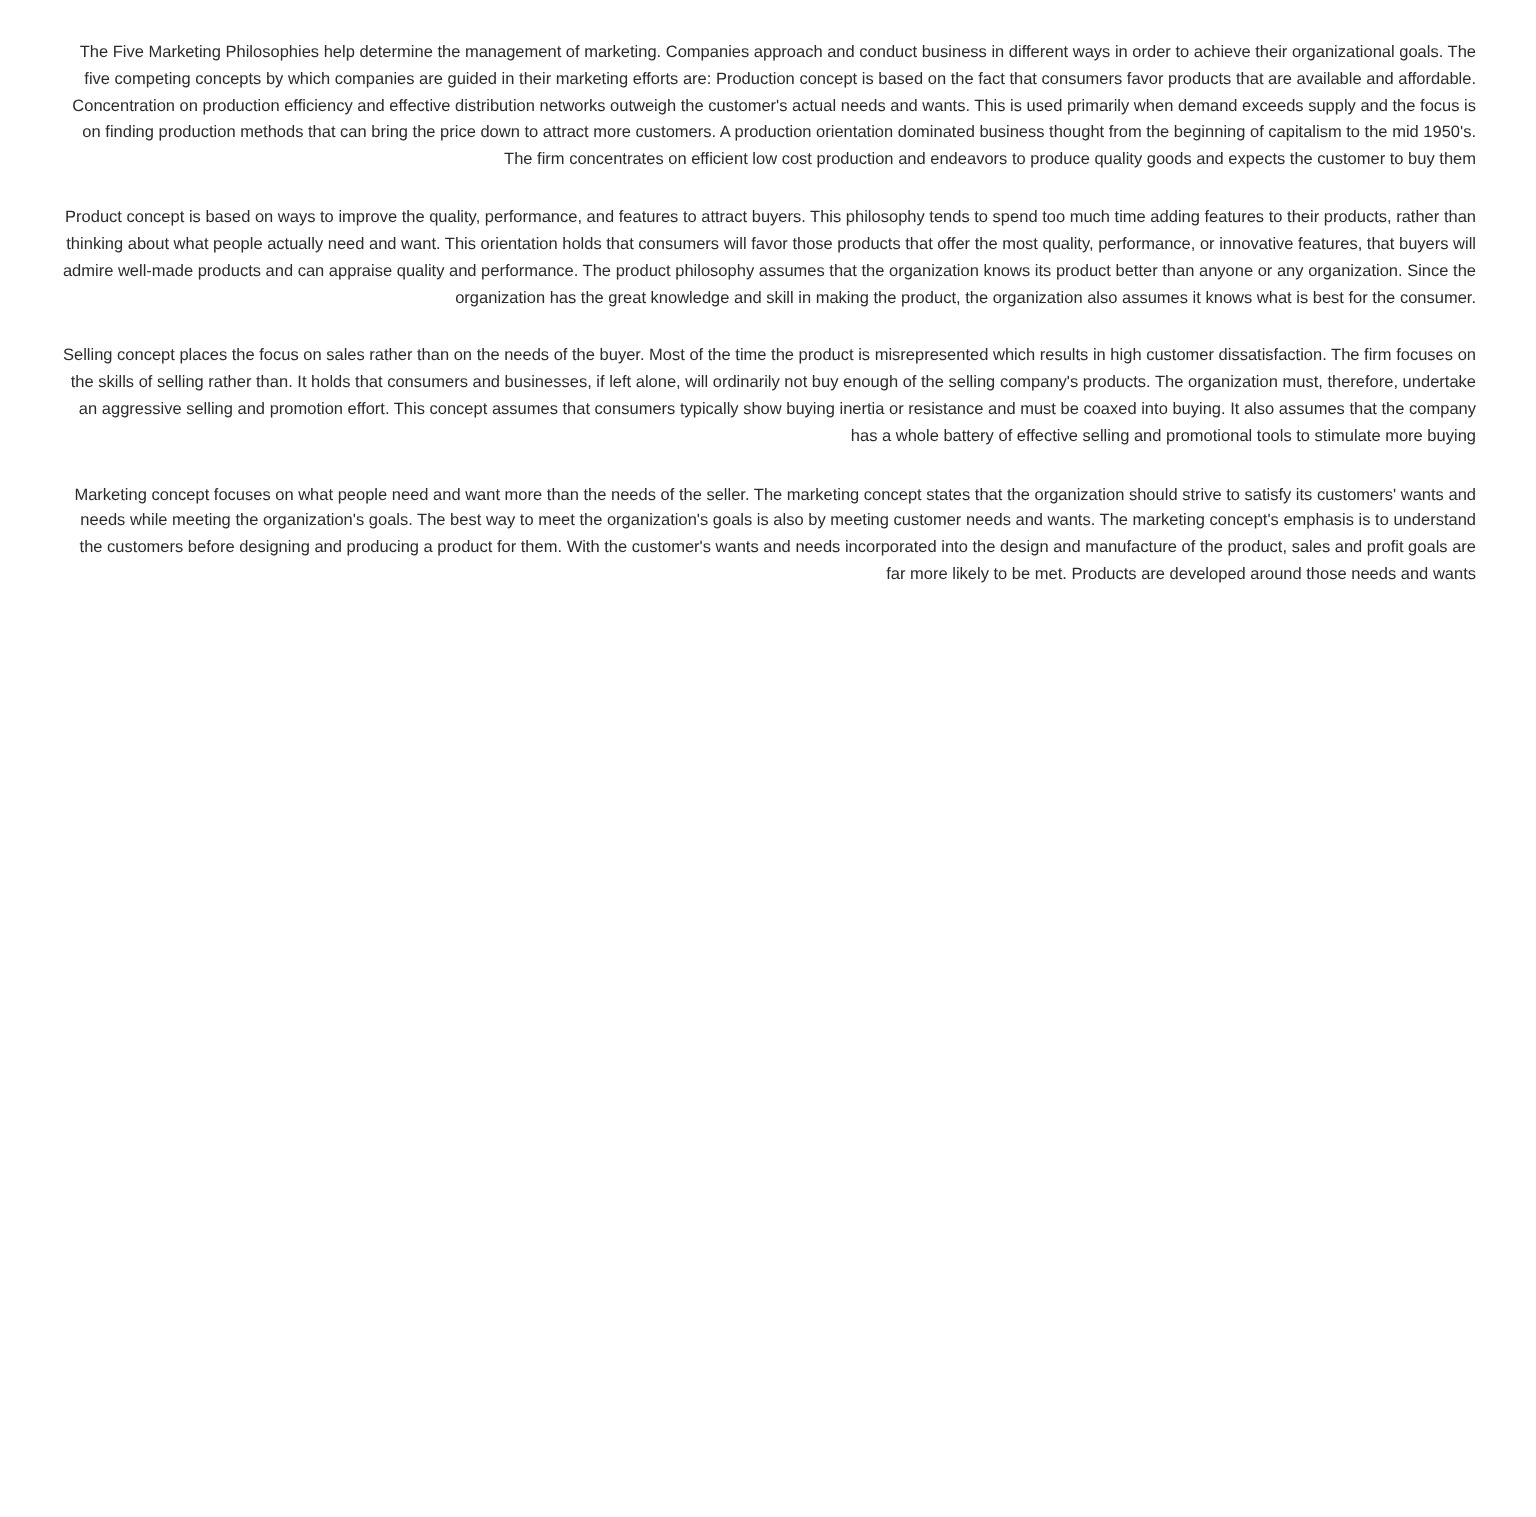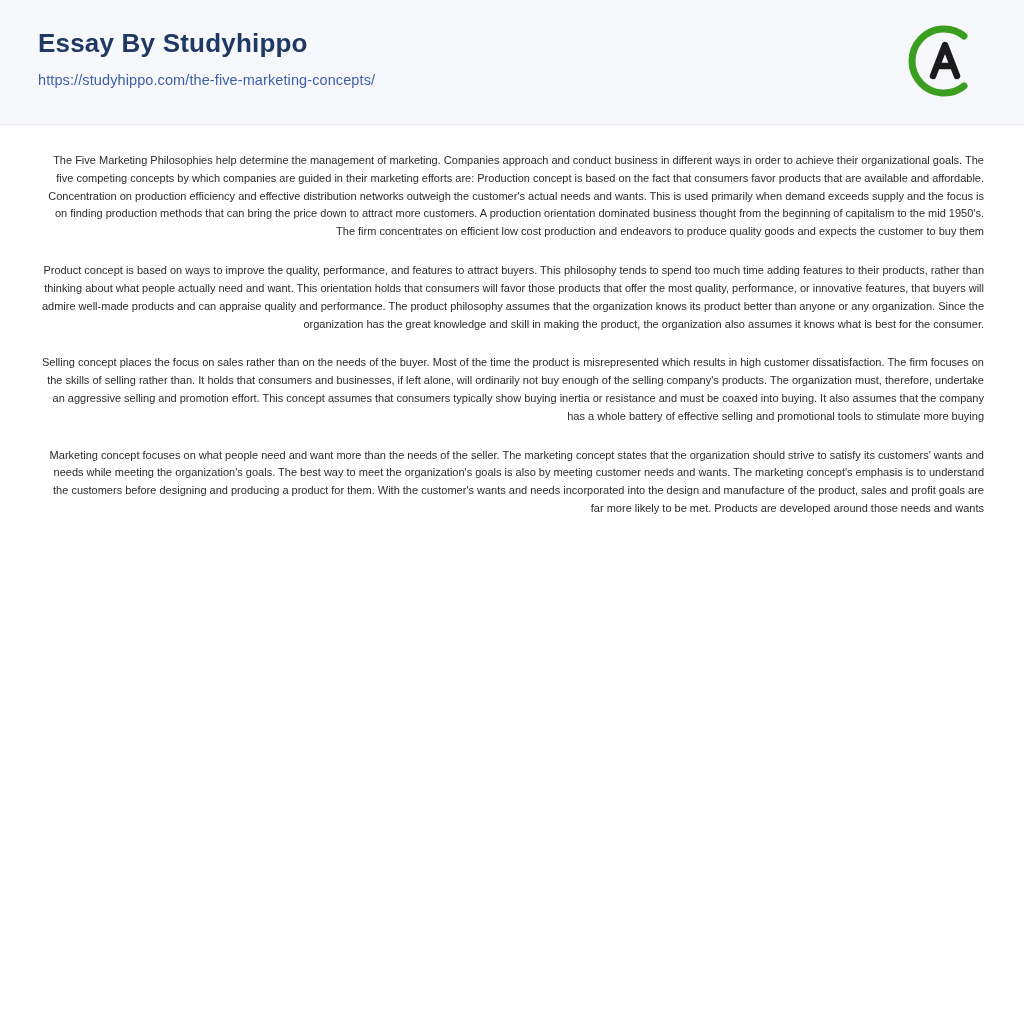--- a/index.html
+++ b/index.html
@@ -66,32 +66,20 @@
     margin: 0 0 21px 0;
     text-align: right;
   }
   p.para:last-child { margin-bottom: 0; }
 </style>
 </head>
 <body>
 
 <div class="page">
 
-  <div class="header">
-    <div class="brand">
-      <span class="brand-prefix">Essay By </span><span class="brand-name">Studyhippo</span>
-    </div>
-    <div class="site-url">https://studyhippo.com/the-five-marketing-concepts/</div>
-    <div class="logo">
-      <svg width="78" height="78" viewBox="0 0 78 78" xmlns="http://www.w3.org/2000/svg">
-        <path d="M58 14 A32 32 0 1 0 58 64" fill="none" stroke="#3a9e1e" stroke-width="7" stroke-linecap="round"></path>
-        <path d="M27 54 L39 23 L51 54 M32.5 44 L45.5 44" fill="none" stroke="#1b1b1b" stroke-width="6.5" stroke-linejoin="round" stroke-linecap="round"></path>
-      </svg>
-    </div>
-  </div>
 
   <div class="article">
     <p class="para">The Five Marketing Philosophies help determine the management of marketing. Companies approach and conduct business in different ways in order to achieve their organizational goals. The five competing concepts by which companies are guided in their marketing efforts are: Production concept is based on the fact that consumers favor products that are available and affordable. Concentration on production efficiency and effective distribution networks outweigh the customer's actual needs and wants. This is used primarily when demand exceeds supply and the focus is on finding production methods that can bring the price down to attract more customers. A production orientation dominated business thought from the beginning of capitalism to the mid 1950's. The firm concentrates on efficient low cost production and endeavors to produce quality goods and expects the customer to buy them</p>
     <p class="para">Product concept is based on ways to improve the quality, performance, and features to attract buyers. This philosophy tends to spend too much time adding features to their products, rather than thinking about what people actually need and want. This orientation holds that consumers will favor those products that offer the most quality, performance, or innovative features, that buyers will admire well-made products and can appraise quality and performance. The product philosophy assumes that the organization knows its product better than anyone or any organization. Since the organization has the great knowledge and skill in making the product, the organization also assumes it knows what is best for the consumer.</p>
     <p class="para">Selling concept places the focus on sales rather than on the needs of the buyer. Most of the time the product is misrepresented which results in high customer dissatisfaction. The firm focuses on the skills of selling rather than. It holds that consumers and businesses, if left alone, will ordinarily not buy enough of the selling company's products. The organization must, therefore, undertake an aggressive selling and promotion effort. This concept assumes that consumers typically show buying inertia or resistance and must be coaxed into buying. It also assumes that the company has a whole battery of effective selling and promotional tools to stimulate more buying</p>
     <p class="para">Marketing concept focuses on what people need and want more than the needs of the seller. The marketing concept states that the organization should strive to satisfy its customers' wants and needs while meeting the organization's goals. The best way to meet the organization's goals is also by meeting customer needs and wants. The marketing concept's emphasis is to understand the customers before designing and producing a product for them. With the customer's wants and needs incorporated into the design and manufacture of the product, sales and profit goals are far more likely to be met. Products are developed around those needs and wants</p>
   </div>
 
 </div>
 

